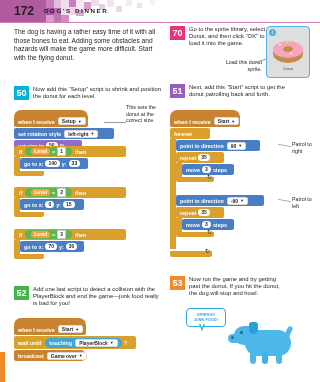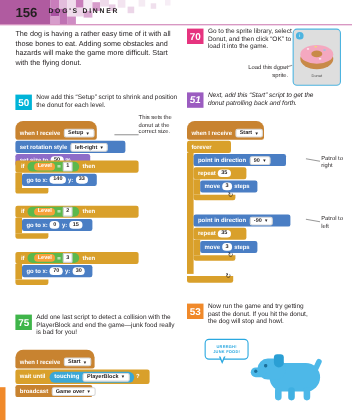--- a/index.html
+++ b/index.html
@@ -86,21 +86,21 @@
   <div class="px" style="left:84px;top:2px;width:7px;height:8px;background:#d79ccb;"></div>
   <div class="px" style="left:91px;top:0;width:8px;height:6px;background:#efdbeb;"></div>
   <div class="px" style="left:99px;top:4px;width:6px;height:6px;background:#e8cde3;"></div>
   <div class="px" style="left:107px;top:0;width:7px;height:7px;background:#f3e4f0;"></div>
   <div class="px" style="left:116px;top:6px;width:6px;height:6px;background:#ecd6e8;"></div>
   <div class="px" style="left:126px;top:0;width:6px;height:6px;background:#f5ebf3;"></div>
   <div class="px" style="left:137px;top:3px;width:5px;height:5px;background:#f0e0ed;"></div>
   <div class="px" style="left:150px;top:0;width:5px;height:5px;background:#f7eef6;"></div>
 </div>
 <div class="headerline"></div>
-<div class="pagenum">156</div>
+<div class="pagenum">172</div>
 <div class="chaptitle">DOG'S DINNER</div>
 
 <div class="colL">
   <p class="intro">The dog is having a rather easy time of it with all those bones to eat. Adding some obstacles and hazards will make the game more difficult. Start with the flying donut.</p>
 </div>
 
 <div class="step" style="left:14px;top:86px;width:148px;">
   <div class="stepnum n50">50</div>
   <div class="steptxt">Now add this “Setup” script to shrink and position the donut for each level.</div>
 </div>
@@ -193,21 +193,21 @@
         <span class="slot">70</span>
         <span>y:</span>
         <span class="slot">30</span>
       </div>
     </div>
     <div style="width:30px;height:5px;background:#d9a02b;border-radius:0 0 2px 2px;"></div>
   </div>
 </div>
 
 <div class="step" style="left:14px;top:286px;width:148px;">
-  <div class="stepnum n52">75</div>
+  <div class="stepnum n52">52</div>
   <div class="steptxt">Add one last script to detect a collision with the PlayerBlock and end the game—junk food really is bad for you!</div>
 </div>
 
 <div style="position:absolute;left:14px;top:318px;width:126px;">
   <div class="blk hat events" style="width:72px;">
     <span>when I receive</span>
     <span class="dropw">
       <span>Start</span>
       <span class="car">▼</span>
     </span>
@@ -246,21 +246,21 @@
   <div style="position:absolute;left:12px;top:17px;width:2px;height:1.2px;background:#fff;"></div>
   <div style="position:absolute;left:27px;top:18px;width:2px;height:1.2px;background:#7ad0e8;"></div>
   <div style="position:absolute;left:19px;top:15px;width:2px;height:1.2px;background:#f2e85c;"></div>
   <div style="position:absolute;left:23px;top:26px;width:2px;height:1.2px;background:#fff;"></div>
   <div class="spritelabel" style="left:0;top:40px;">Donut</div>
 </div>
 
 <div class="callout" style="left:216px;top:59px;width:46px;text-align:right;">Load this donut sprite.</div>
 <div class="leader" style="left:252px;top:61px;width:14px;transform:rotate(-18deg);"></div>
 
-<div class="step" style="left:170px;top:84px;width:120px;font-style:italic;">
+<div class="step" style="left:170px;top:84px;width:120px;">
   <div class="stepnum n51">51</div>
   <div class="steptxt">Next, add this “Start” script to get the donut patrolling back and forth.</div>
 </div>
 
 <div style="position:absolute;left:170px;top:110px;width:122px;">
   <div class="blk hat events" style="width:70px;">
     <span>when I receive</span>
     <span class="dropw">
       <span>Start</span>
       <span class="car">▼</span>

